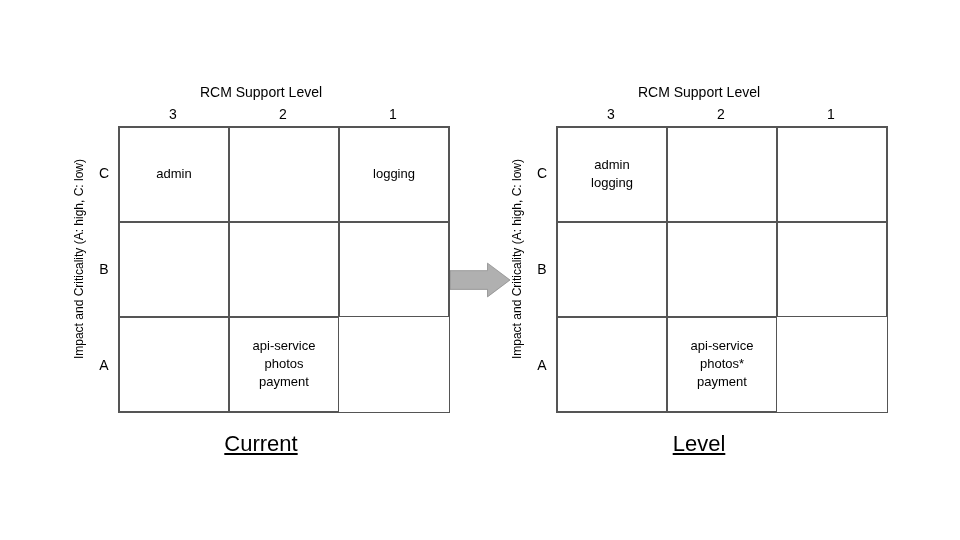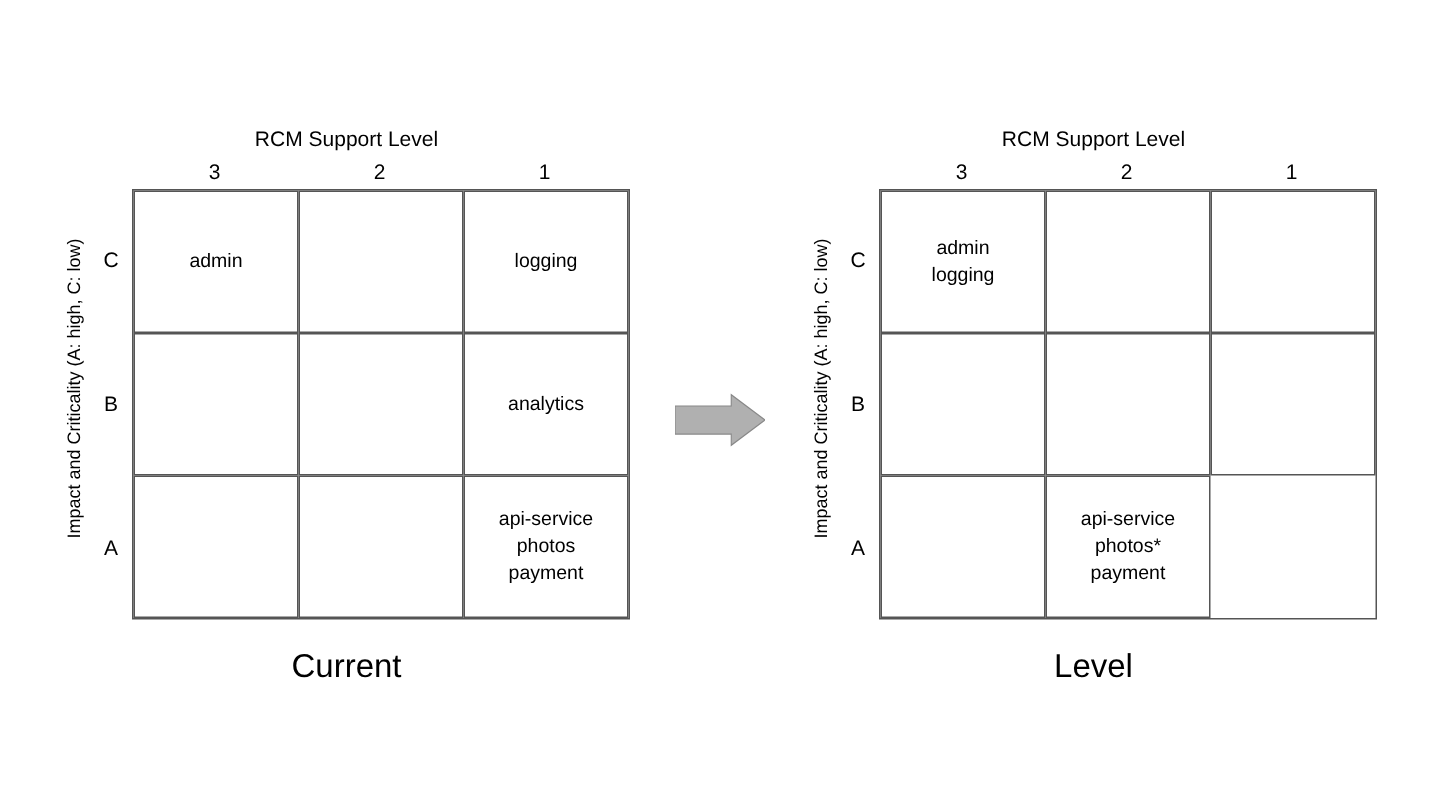--- a/index.html
+++ b/index.html
@@ -11,21 +11,20 @@
       display: flex;
       align-items: center;
       justify-content: center;
       overflow: hidden;
     }
 
     .page-container {
       display: flex;
       align-items: center;
       justify-content: center;
-      gap: 30px;
       width: 960px;
       height: 460px;
     }
 
     .diagram-section {
       display: flex;
       flex-direction: column;
       align-items: center;
     }
 
@@ -102,20 +101,21 @@
       text-align: center;
       font-size: 13px;
       padding: 6px;
       line-height: 1.4;
     }
 
     .diagram-label {
       font-size: 22px;
       margin-top: 18px;
       font-weight: normal;
+      text-decoration: underline;
     }
 
     
     .arrow-shape {
       display: flex;
       align-items: center;
       justify-content: center;
       margin-top: 20px;
     }
 
@@ -146,21 +146,20 @@
             <div class="row-label">A</div>
           </div>
           <div class="grid">
 
             <div class="cell">admin</div>
             <div class="cell"></div>
             <div class="cell">logging</div>
 
             <div class="cell"></div>
             <div class="cell"></div>
-            <div class="cell">analytics</div>
 
             <div class="cell"></div>
             <div class="cell"></div>
             <div class="cell">api-service<br>photos<br>payment</div>
           </div>
         </div>
       </div>
     </div>
     <div class="diagram-label">Current</div>
   </div>

